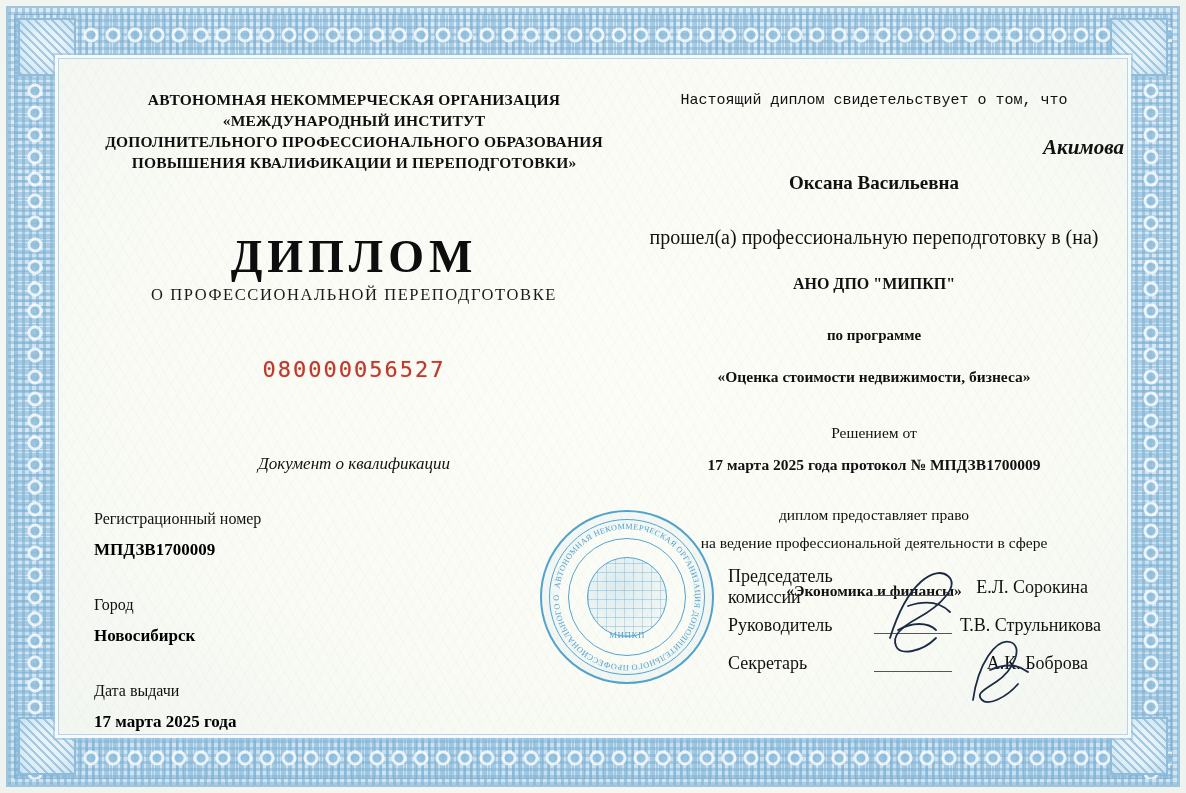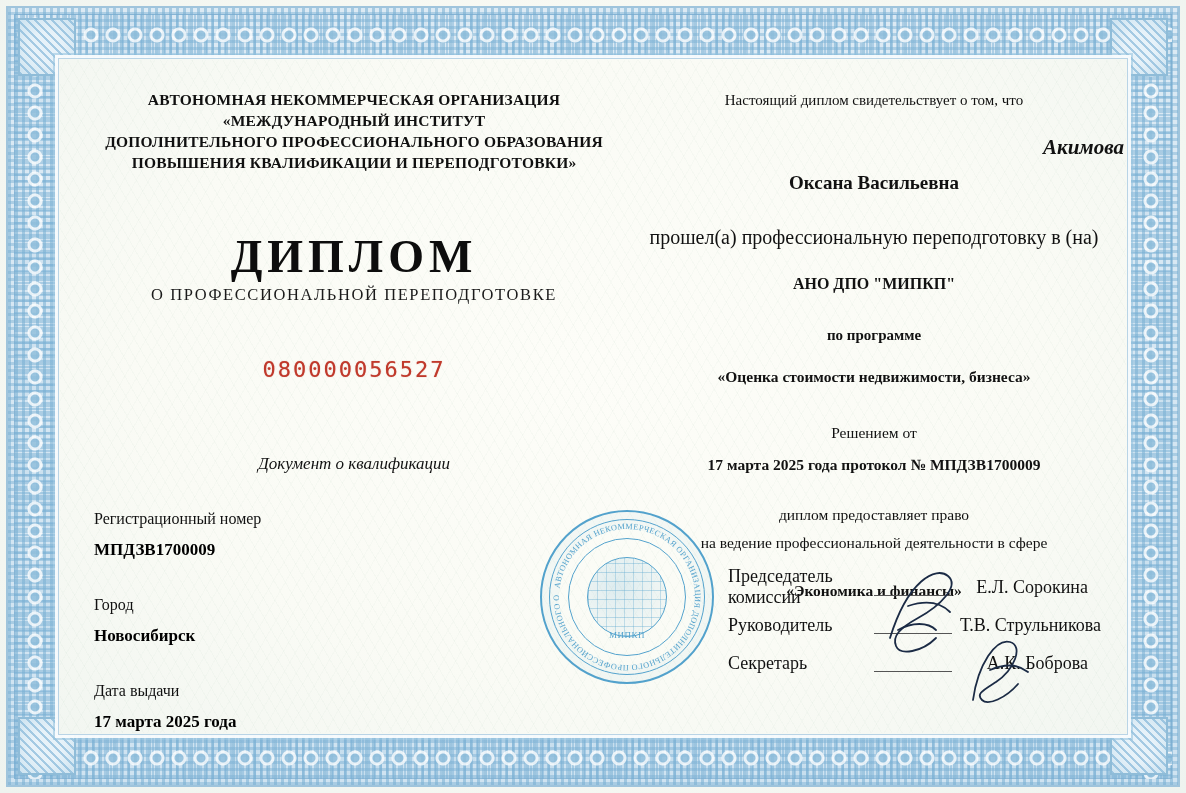--- a/index.html
+++ b/index.html
@@ -116,21 +116,21 @@
   .doc-kind{
     margin-top:72px;font-style:italic;font-size:17px;color:#111;
   }
   .field{margin-top:36px;text-align:left;}
   .field-label{font-size:16px;color:#111;}
   .field-value{font-size:17px;font-weight:bold;color:#000;margin-top:12px;}
 
   .col-right{
     position:absolute;left:560px;top:10px;width:500px;text-align:center;color:#111;
   }
-  .r-lead{font-size:15px;margin-top:18px;}
+  .r-lead{font-size:15px;margin-top:18px;font-family:Liberation Mono, monospace;}
   .r-name{
     margin-top:26px;font-size:21px;font-weight:bold;font-style:italic;text-align:right;
   }
   .r-name2{margin-top:12px;font-size:19px;font-weight:bold;}
   .r-line{margin-top:32px;font-size:20px;}
   .r-strong{margin-top:26px;font-size:16px;font-weight:bold;}
   .r-prog-label{margin-top:34px;font-size:15px;font-weight:bold;}
   .r-prog{margin-top:24px;font-size:15.5px;font-weight:bold;}
   .r-dec{margin-top:38px;font-size:15.5px;}
   .r-dec2{margin-top:14px;font-size:15.5px;font-weight:bold;}

